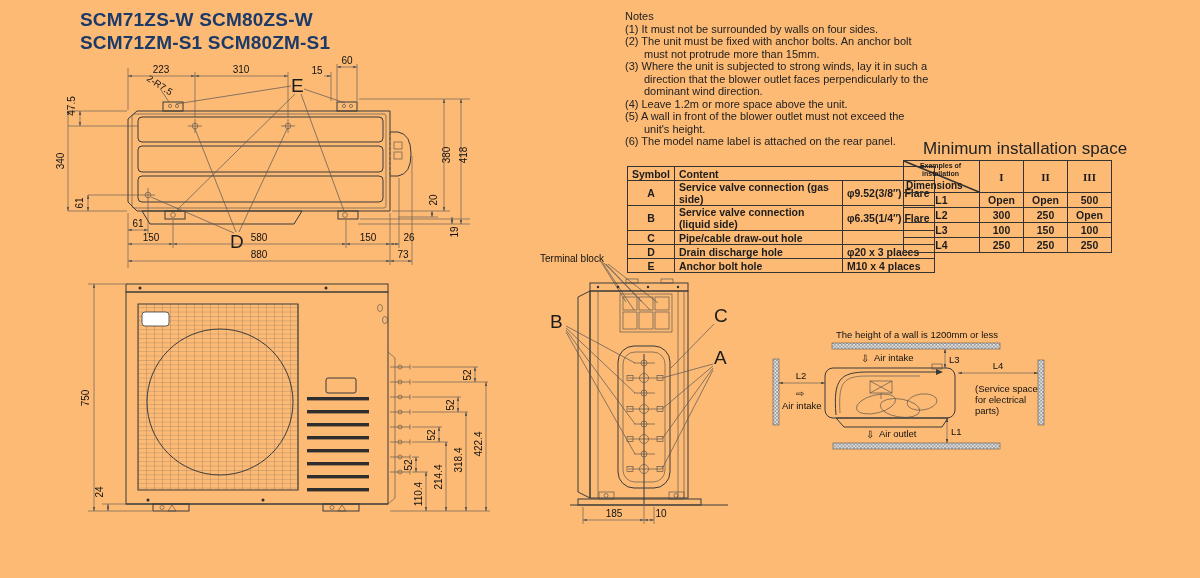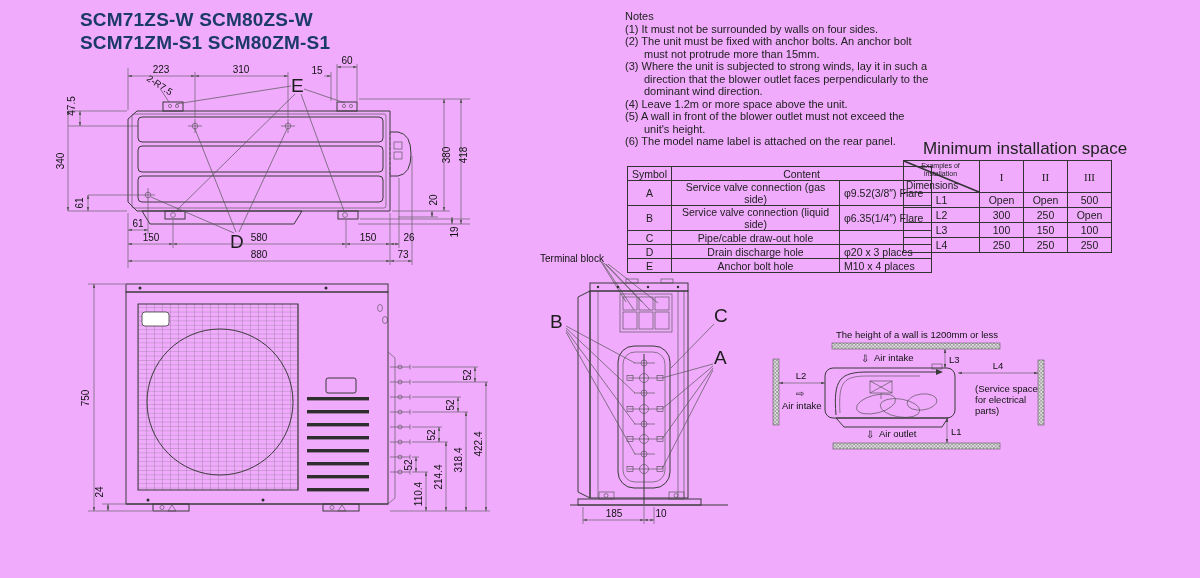--- a/index.html
+++ b/index.html
@@ -1,38 +1,38 @@
 <!DOCTYPE html>
 <html><head>
 <meta charset="utf-8">
 <style>
   * { margin:0; padding:0; box-sizing:border-box; }
   html,body { background:#fff; }
   body { font-family:"Liberation Sans", sans-serif; color:#1c1c1c; }
-  #canvas { position:relative; width:1200px; height:578px; background:#f0abfc; overflow:hidden; }
+  #canvas { position:relative; width:1200px; height:578px; background:#fdba74; overflow:hidden; }
 
   .abs { position:absolute; }
 
   
   #model-title { left:80px; top:8px; font-size:19px; font-weight:bold; color:#1b3a68; line-height:1.22; letter-spacing:0.2px; }
 
   
   #notes { left:625px; top:10px; width:335px; font-size:11px; line-height:1.14; color:#222; }
   #notes .nhead { margin-bottom:0; }
   #notes .nitem { white-space:pre-line; padding-left:19px; text-indent:-19px; }
 
   
   table { border-collapse:collapse; }
-  td, th { border:1px solid #333; font-weight:normal; }
+  td, th { border:1px solid #333; font-weight:bold; }
 
   
   #symbol-table { left:627px; top:166px; }
   #symbol-table td, #symbol-table th { font-size:10.5px; height:14px; padding:0 4px; }
   #symbol-table .c-sym { width:42px; text-align:center; }
-  #symbol-table .c-con { width:168px; text-align:center; }
+  #symbol-table .c-con { width:168px; text-align:left; }
   #symbol-table .c-spec { width:92px; text-align:left; }
   #symbol-table th { text-align:center; }
 
   
   #install-title { left:923px; top:139px; font-size:17px; color:#222; }
   #install-table { left:903px; top:160px; }
   #install-table td, #install-table th { font-size:10.5px; text-align:center; }
   #install-table .corner { width:76px; height:32px; position:relative; padding:0; }
   #install-table .roman { width:44px; font-family:"Liberation Serif", serif; font-size:11px; }
   #install-table .drow td { height:15px; }

